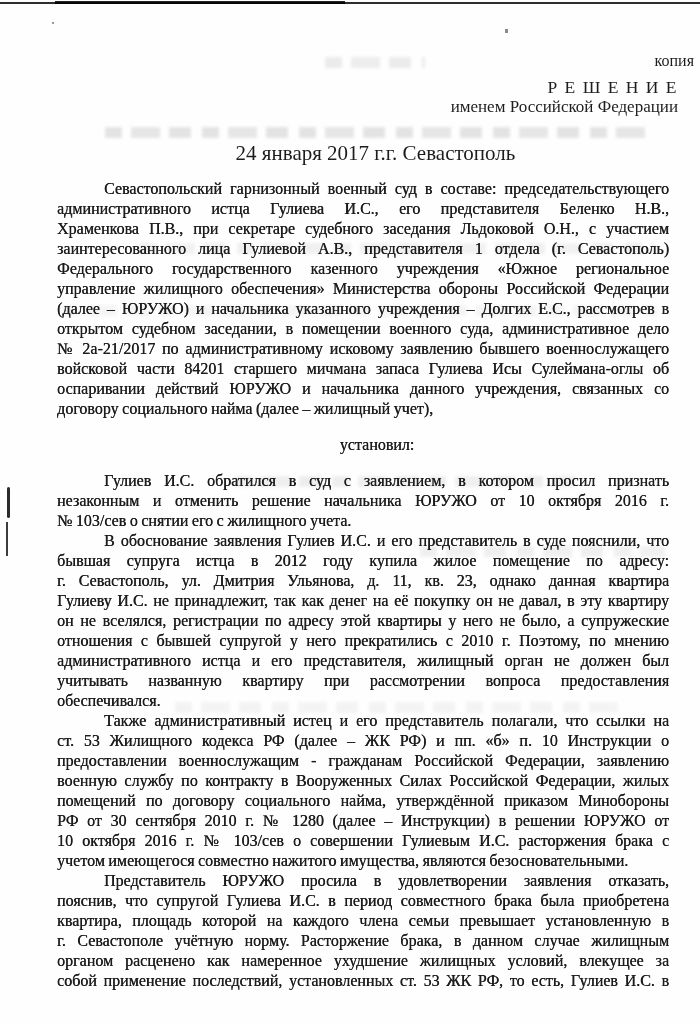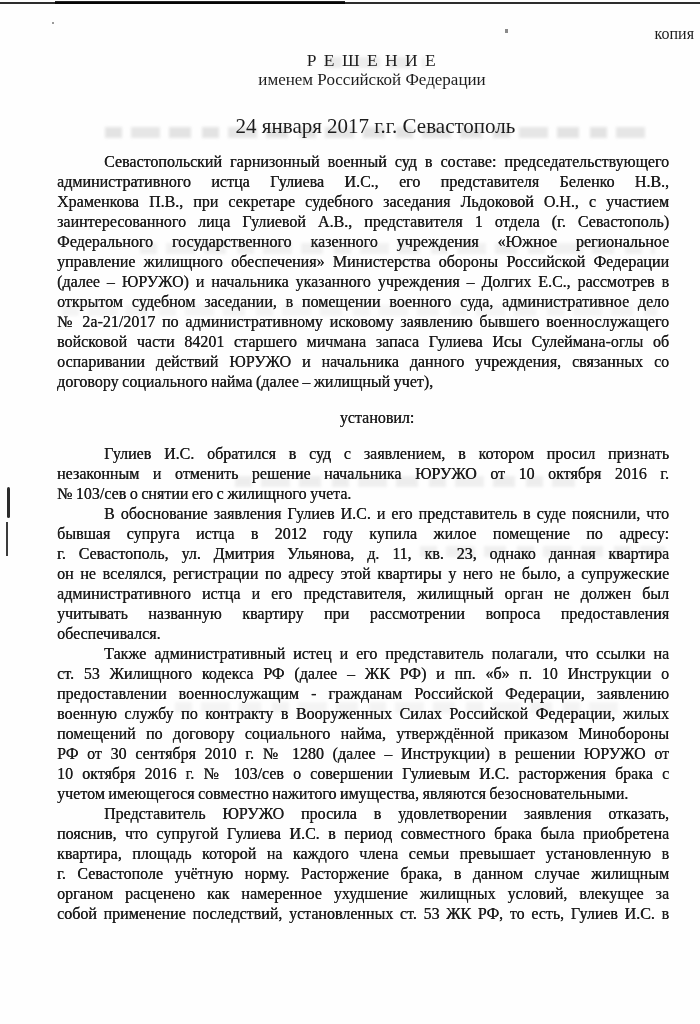--- a/index.html
+++ b/index.html
@@ -35,25 +35,25 @@
   .g5 { top: 476px; left: 235px; width: 340px; opacity: .12; }
   .g6 { top: 546px; left: 420px; width: 245px; opacity: .11; }
   .g7 { top: 702px; left: 175px; width: 450px; opacity: .08; }
 
   
   .mark1 { position: absolute; left: 7px; top: 487px; width: 3px; height: 31px; background: #2b2b2b; border-radius: 2px; }
   .mark2 { position: absolute; left: 6px; top: 522px; width: 2px; height: 34px; background: #3c3c3c; }
   .speck1 { position: absolute; left: 505px; top: 29px; width: 3px; height: 4px; background: #8a8a8a; }
   .speck2 { position: absolute; left: 52px; top: 22px; width: 2px; height: 2px; background: #9a9a9a; }
 
-  .content { position: relative; padding: 24px 0 0 57px; }
+  .content { position: relative; padding: 51px 0 0 57px; }
 
   .stamp-row { width: 637px; text-align: right; font-size: 16px; line-height: 20px; }
 
-  .heading { width: 612px; margin-left: 9px; text-align: center; }
+  .heading { width: 612px; margin-left: 9px; text-align: right; }
   .title { margin-top: 6px; font-size: 17.5px; line-height: 20px; letter-spacing: 1.5px; }
   .subtitle { font-size: 17px; line-height: 20px; }
 
   .date-row {
     width: 637px; margin-top: 26px;
     display: flex; justify-content: center;
     font-size: 21px; line-height: 20px;
   }
 
   .doc-body {
@@ -124,21 +124,23 @@
         </div>
         <div class="para">
           <div class="line first">Гулиев И.С. обратился в суд с заявлением, в котором просил признать</div>
           <div class="line">незаконным и отменить решение начальника ЮРУЖО от 10 октября 2016 г.</div>
           <div class="line last">№ 103/сев о снятии его с жилищного учета.</div>
         </div>
         <div class="para">
           <div class="line first">В обоснование заявления Гулиев И.С. и его представитель в суде пояснили, что</div>
           <div class="line">бывшая супруга истца в 2012 году купила жилое помещение по адресу:</div>
           <div class="line">г. Севастополь, ул. Дмитрия Ульянова, д. 11, кв. 23, однако данная квартира</div>
+          <div class="line">Гулиеву И.С. не принадлежит, так как денег на её покупку он не давал, в эту квартиру</div>
           <div class="line">он не вселялся, регистрации по адресу этой квартиры у него не было, а супружеские</div>
+          <div class="line">отношения с бывшей супругой у него прекратились с 2010 г. Поэтому, по мнению</div>
           <div class="line">административного истца и его представителя, жилищный орган не должен был</div>
           <div class="line">учитывать названную квартиру при рассмотрении вопроса предоставления</div>
           <div class="line last">обеспечивался.</div>
         </div>
         <div class="para">
           <div class="line first">Также административный истец и его представитель полагали, что ссылки на</div>
           <div class="line">ст. 53 Жилищного кодекса РФ (далее – ЖК РФ) и пп. «б» п. 10 Инструкции о</div>
           <div class="line">предоставлении военнослужащим - гражданам Российской Федерации, заявлению</div>
           <div class="line">военную службу по контракту в Вооруженных Силах Российской Федерации, жилых</div>
           <div class="line">помещений по договору социального найма, утверждённой приказом Минобороны</div>

